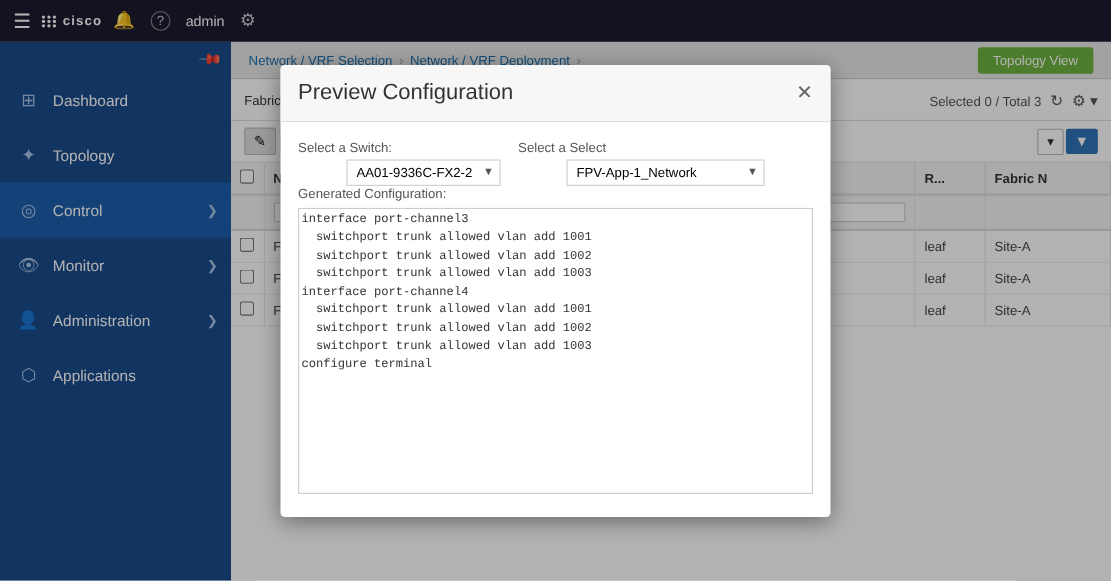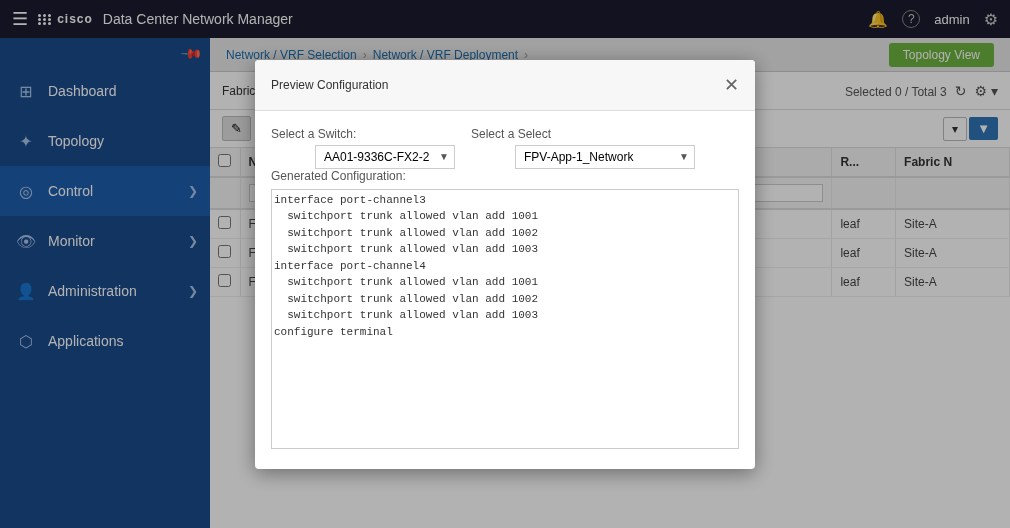--- a/index.html
+++ b/index.html
@@ -344,21 +344,21 @@
     .modal-header {
       background: #f7f7f7;
       padding: 14px 16px;
       display: flex;
       align-items: center;
       justify-content: space-between;
       border-bottom: 1px solid #ddd;
     }
 
     .modal-title {
-      font-size: 12px;
+      font-size: 20px;
       font-weight: 500;
       color: #333;
     }
 
     .modal-close {
       cursor: pointer;
       font-size: 18px;
       color: #666;
       background: none;
       border: none;
@@ -465,21 +465,20 @@
           <div class="cisco-dot"></div>
         </div>
       <div class="cisco-dot-row">
           <div class="cisco-dot"></div>
           <div class="cisco-dot"></div>
           <div class="cisco-dot"></div>
         </div>
     </div>
     <span class="cisco-text">cisco</span>
   </div>
-  <span class="app-title">Data Center Network Manager</span>
   <div class="header-icons">
     <span class="header-icon">🔔</span>
     <span class="header-icon" style="border:1px solid #888; border-radius:50%; width:18px; height:18px; display:inline-flex; align-items:center; justify-content:center; font-size:12px;">?</span>
     <span class="admin-text">admin</span>
     <span class="header-icon">⚙</span>
   </div>
 </div>
 
 <div class="main-layout">
 

